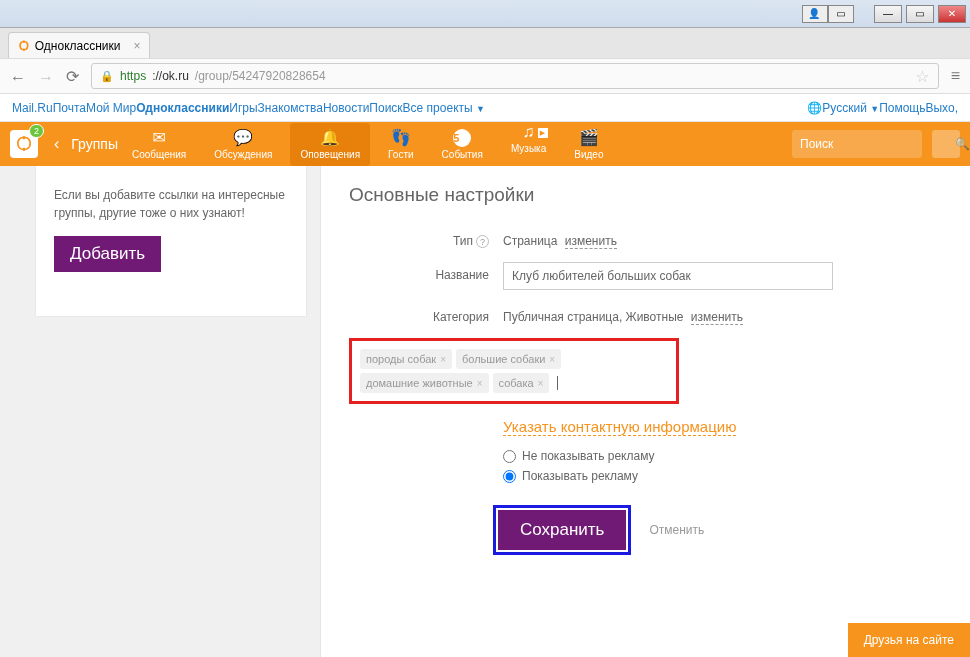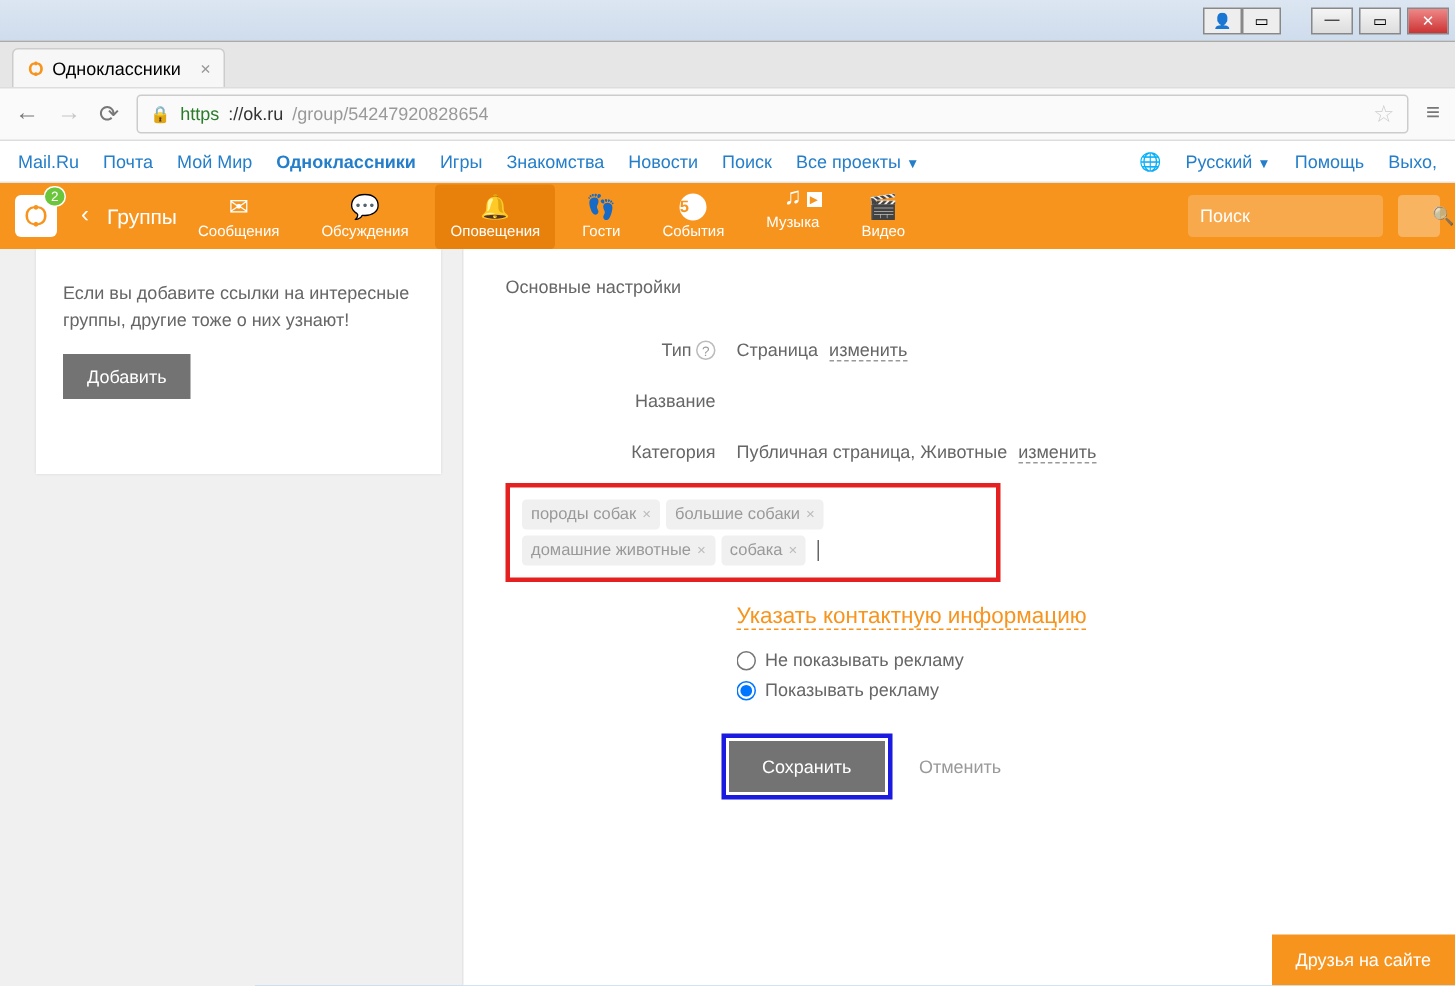--- a/index.html
+++ b/index.html
@@ -20,21 +20,21 @@
 
 .addressbar { height: 36px; background: #fafafa; border-top: 1px solid #ddd; border-bottom: 1px solid #ddd; display: flex; align-items: center; padding: 0 10px; gap: 12px; }
 .navbtn { color: #777; font-size: 16px; }
 .url-field { flex: 1; border: 1px solid #ccc; border-radius: 3px; height: 26px; display: flex; align-items: center; padding: 0 8px; gap: 6px; color: #666; }
 .url-field .lock { color: #2a7c2a; font-size: 11px; }
 .url-field .proto { color: #2a7c2a; }
 .url-field .path { color: #333; }
 .star { color: #ccc; font-size: 16px; }
 
 
-.mailru-bar { height: 28px; border-bottom: 1px solid #e5e5e5; display: flex; align-items: center; padding: 0 12px; gap: 16px; font-size: 12px; text-align: center; }
+.mailru-bar { height: 28px; border-bottom: 1px solid #e5e5e5; display: flex; align-items: center; padding: 0 12px; font-size: 12px; text-align: center; }
 .mailru-bar a { color: #247ec9; text-decoration: none; }
 .mailru-bar .active { font-weight: bold; }
 .mailru-bar .spacer { flex: 1; }
 .mailru-bar .caret { font-size: 9px; color: #247ec9; }
 .globe { color: #247ec9; }
 
 
 .orange-nav { height: 44px; background: #f7941e; display: flex; align-items: center; color: #fff; padding: 0 10px; gap: 4px; }
 .ok-logo { width: 28px; height: 28px; background: #fff; border-radius: 4px; display: flex; align-items: center; justify-content: center; color: #f7941e; font-size: 18px; position: relative; margin-right: 4px; }
 .badge { position: absolute; top: -6px; right: -6px; background: #6bc63c; color: #fff; border-radius: 8px; font-size: 9px; padding: 1px 4px; border: 1px solid #fff; }
@@ -46,24 +46,24 @@
 .nav-item.active { background: #e8810c; border-radius: 3px; padding: 4px 10px; }
 .search-box { background: rgba(255,255,255,0.2); border-radius: 3px; height: 28px; display: flex; align-items: center; padding: 0 8px; color: #fff; width: 130px; }
 .search-box input { background: transparent; border: none; color: #fff; flex: 1; font-size: 12px; outline: none; }
 .search-box input::placeholder { color: #fff; }
 .avatar-box { width: 28px; height: 28px; background: rgba(255,255,255,0.3); border-radius: 3px; margin-left: 6px; }
 
 
 .content { display: flex; background: #f0f0f0; height: calc(100% - 28px - 30px - 36px - 28px - 44px); overflow: hidden; }
 .sidebar-card { background: #fff; width: 270px; margin: 0 14px 0 0; padding: 20px 18px; height: 150px; box-shadow: 0 0 2px rgba(0,0,0,0.1); }
 .sidebar-card p { color: #666; font-size: 12px; line-height: 1.5; margin-bottom: 14px; }
-.btn-orange { background: #737373; color: #fff; border: none; padding: 8px 16px; font-size: 12px; cursor: pointer; }
+.btn-orange { background: #701a75; color: #fff; border: none; padding: 8px 16px; font-size: 17px; cursor: pointer; }
 
 .main-panel { background: #fff; flex: 1; padding: 18px 28px; border-left: 1px solid #e5e5e5; position: relative; overflow: visible; }
-.panel-title { font-size: 12px; color: #666; margin-bottom: 22px; }
+.panel-title { font-size: 19px; color: #666; margin-bottom: 22px; }
 
 .form-row { display: flex; margin-bottom: 14px; align-items: flex-start; }
 .form-label { width: 130px; text-align: right; padding-right: 14px; padding-top: 6px; color: #666; font-size: 12px; margin-left: 24px; }
 .help-q { display: inline-block; width: 13px; height: 13px; border: 1px solid #bbb; border-radius: 50%; font-size: 9px; color: #999; text-align: center; line-height: 12px; margin-left: 3px; }
 .form-field { flex: 1; max-width: 330px; }
 .text-value { color: #666; padding-top: 6px; }
 .link-like { color: #666; border-bottom: 1px dashed #999; cursor: pointer; margin-left: 4px; }
 .text-input { width: 100%; border: 1px solid #ccc; padding: 6px 8px; font-size: 12px; color: #666; }
 .textarea { width: 100%; height: 72px; border: 1px solid #ccc; padding: 6px 8px; resize: none; }
 
@@ -182,40 +182,43 @@
         </div>
     </div>
     <div class="search-box">
       <input placeholder="Поиск" style="">
       <span style="opacity:.7">🔍</span>
     </div>
     <div class="avatar-box"></div>
   </div>
 
   <div class="content">
-    <div style="padding-left:24px;">
+    <div style="padding-left:36px;">
       <div class="sidebar-card">
         <p>Если вы добавите ссылки на интересные группы, другие тоже о них узнают!</p>
         <button class="btn-orange">Добавить</button>
       </div>
     </div>
 
     <div class="main-panel">
       <div class="panel-title">Основные настройки</div>
 
       <div class="form-row">
         <div class="form-label"><span>Тип</span><span class="help-q">?</span></div>
         <div class="form-field text-value">
           <span>Страница</span>
           <span class="link-like">изменить</span>
         </div>
       </div>
 
       <div class="form-row">
         <div class="form-label">Название</div>
+        <div class="form-field">
+          <input class="text-input" value="Клуб любителей больших собак" style="">
+        </div>
       </div>
 
 
       <div class="form-row">
         <div class="form-label">Категория</div>
         <div class="form-field text-value">
           <span>Публичная страница, Животные</span>
           <span class="link-like">изменить</span>
         </div>
       </div>

